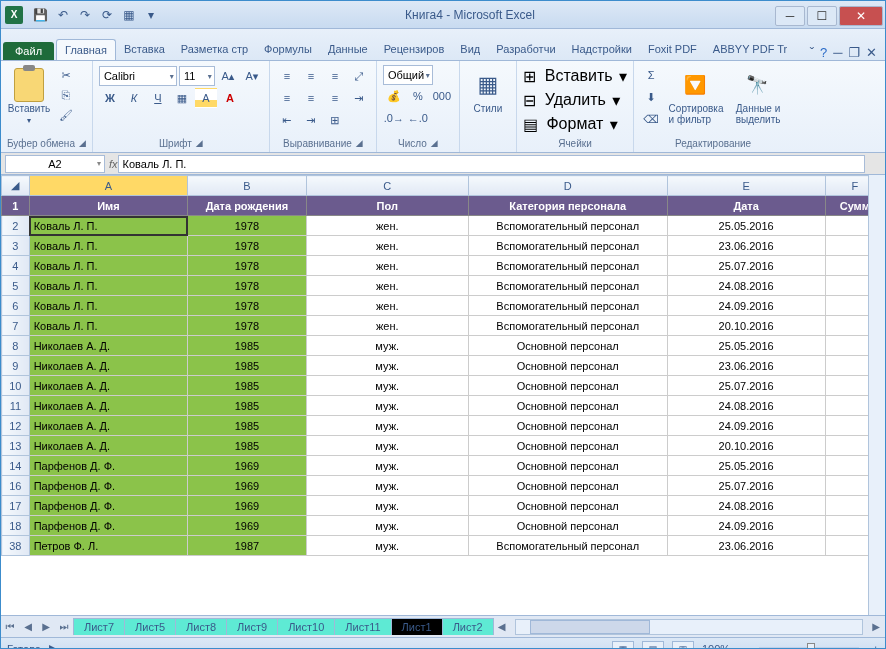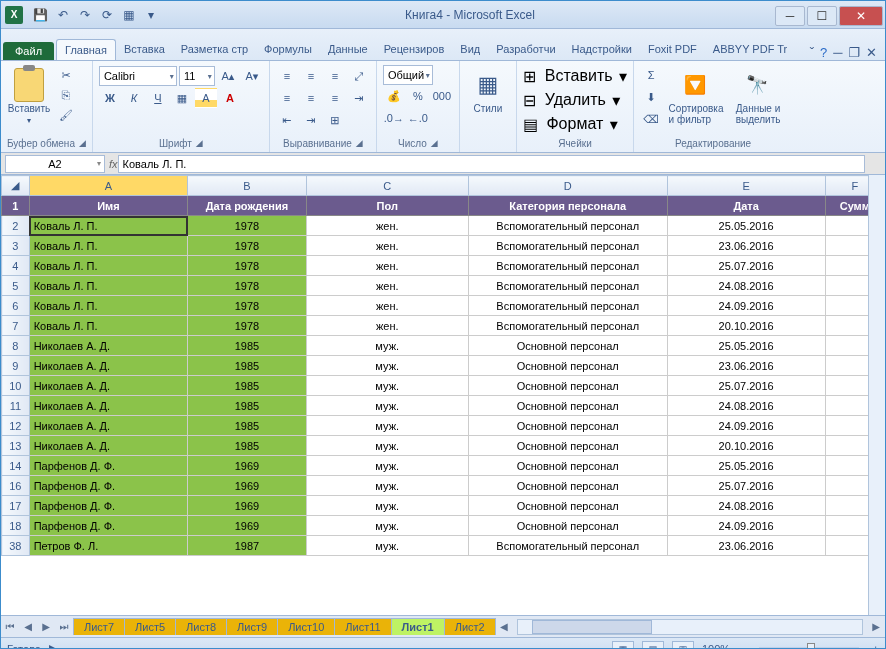--- a/index.html
+++ b/index.html
@@ -39,22 +39,22 @@
 .colhdr th { background: linear-gradient(#f5f9fd,#e0e8f4); border: 1px solid #b0c4dc; font-weight: normal; color: #3a5a8a; height: 20px; text-align: center; }
 .colhdr th.sel { background: #ffd966; }
 .rowhdr { background: linear-gradient(90deg,#f5f9fd,#e0e8f4); border: 1px solid #b0c4dc; text-align: center; width: 28px; color: #3a5a8a; height: 20px; }
 .datahdr td { background: #6b5b8e; color: #fff; font-weight: bold; text-align: center; border: 1px solid #888; height: 20px; }
 .cell { border: 1px solid #ccc; padding: 0 4px; height: 20px; white-space: nowrap; }
 .cell.green { background: #8bc34a; }
 .cell.center { text-align: center; }
 .cell.selected { outline: 2px solid #333; outline-offset: -2px; }
 .sheet-tabs { height: 22px; background: #e0e8f4; border-top: 1px solid #a0b8d8; display: flex; align-items: center; font-size: 11px; }
 .navarrow { width: 18px; text-align: center; color: #5a7090; font-size: 10px; }
-.sheettab { padding: 2px 10px; border: 1px solid #a0b8d8; border-bottom: none; background: #eab308; margin-right: -1px; color: #3a5a8a; }
-.sheettab.active { background: #bef264; font-weight: bold; }
+.sheettab { padding: 2px 10px; border: 1px solid #a0b8d8; border-bottom: none; background: #5eead4; margin-right: -1px; color: #3a5a8a; }
+.sheettab.active { background: #000000; font-weight: normal; }
 .hscroll { flex: 1; margin: 0 4px; height: 16px; background: #e8f0fa; border: 1px solid #b0c4dc; position: relative; }
 .hscroll-thumb { position: absolute; left: 14px; width: 120px; top: 0; bottom: 0; background: #cdd8ea; border: 1px solid #a0b8d8; }
 .statusbar { height: 22px; background: linear-gradient(#dce8f6,#c8dbf0); border-top: 1px solid #a0b8d8; display: flex; align-items: center; font-size: 11px; color: #3a5a8a; padding: 0 6px; gap: 8px; }
 .statusbar .spacer { flex: 1; }
 .viewbtn { width: 22px; height: 16px; border: 1px solid #a0b8d8; background: #e8f0fa; display: flex; align-items: center; justify-content: center; font-size: 9px; }
 .zoom-slider { width: 100px; height: 4px; background: #c0d0e8; position: relative; margin: 0 6px; }
 .zoom-thumb { position: absolute; left: 48px; top: -4px; width: 8px; height: 12px; background: #e8f0fa; border: 1px solid #888; }
 .vscroll { position: absolute; right: 0; top: 0; bottom: 0; width: 17px; background: #e8f0fa; border-left: 1px solid #b0c4dc; }
 .paste-ico { width: 30px; height: 34px; background: #f8d775; border: 1px solid #c0a040; border-radius: 3px; position: relative; }
 .paste-ico::before { content: ""; position: absolute; top: -4px; left: 8px; width: 12px; height: 6px; background: #888; border-radius: 2px; }

